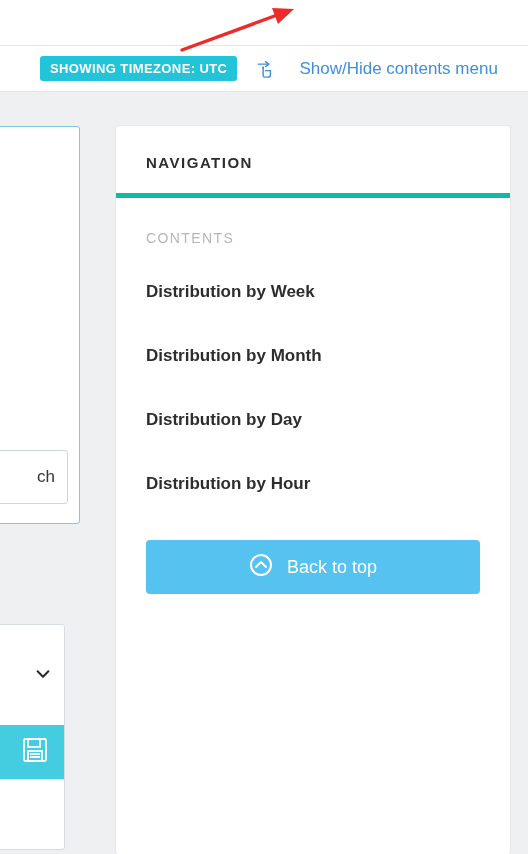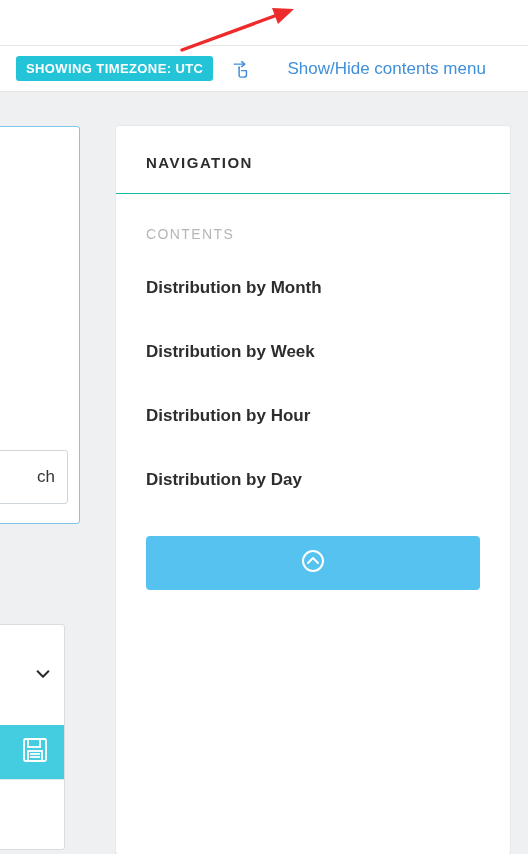--- a/index.html
+++ b/index.html
@@ -21,29 +21,29 @@
   }
   .tz-badge {
     background: #23c3d8;
     color: #ffffff;
     font-weight: 700;
     font-size: 13px;
     letter-spacing: 0.4px;
     padding: 5px 10px;
     border-radius: 3px;
     white-space: nowrap;
+    margin-left: 24px;
   }
   .swipe-icon { color: #3f8fdb; display: flex; align-items: center; }
   .swipe-icon svg { width: 26px; height: 24px; }
   .menu-link {
     color: #3f8fdb;
     font-size: 17px;
     cursor: pointer;
     white-space: nowrap;
-    margin-left: 12px;
   }
 
   
   .anno-arrow { position: absolute; left: 176px; top: 2px; pointer-events: none; }
   .anno-arrow svg { width: 130px; height: 56px; overflow: visible; }
 
   
   .body-area {
     position: relative;
     background: #eef0f2;
@@ -77,21 +77,21 @@
   .nav-panel {
     position: absolute;
     left: 116px; right: 18px; top: 34px; bottom: 0;
     background: #ffffff;
     border-radius: 3px;
     box-shadow: 0 0 0 1px rgba(0,0,0,0.03);
     display: flex; flex-direction: column;
   }
   .nav-header {
     padding: 28px 30px 22px 30px;
-    border-bottom: 1px solid #14b8a6;
+    border-bottom: 5px solid #14b8a6;
     font-size: 15px;
     letter-spacing: 1.5px;
     color: #2d2d2d;
     font-weight: 600;
   }
   .nav-sub {
     padding: 32px 20px 8px 30px;
     font-size: 14px;
     letter-spacing: 1.4px;
     color: #b6b6b6;
@@ -169,28 +169,29 @@
         </svg>
       </span>
     </div>
     <div class="frag3-row"></div>
   </div>
 
   <div class="nav-panel">
     <div class="nav-header">NAVIGATION</div>
     <div class="nav-sub">CONTENTS</div>
     <div class="nav-list">
+      <div class="nav-item">Distribution by Week</div>
       <div class="nav-item">Distribution by Month</div>
-      <div class="nav-item">Distribution by Week</div>
+      <div class="nav-item">Distribution by Day</div>
       <div class="nav-item">Distribution by Hour</div>
-      <div class="nav-item">Distribution by Day</div>
     </div>
     <div class="back-btn">
       <span>
         <svg viewBox="0 0 24 24" fill="none" stroke="#ffffff" stroke-width="2">
           <circle cx="12" cy="12" r="10"></circle>
           <path d="M7 14 l5 -5 5 5" stroke-linecap="round" stroke-linejoin="round"></path>
         </svg>
       </span>
+      <span>Back to top</span>
     </div>
   </div>
 
 </div>
 
 </body></html>

